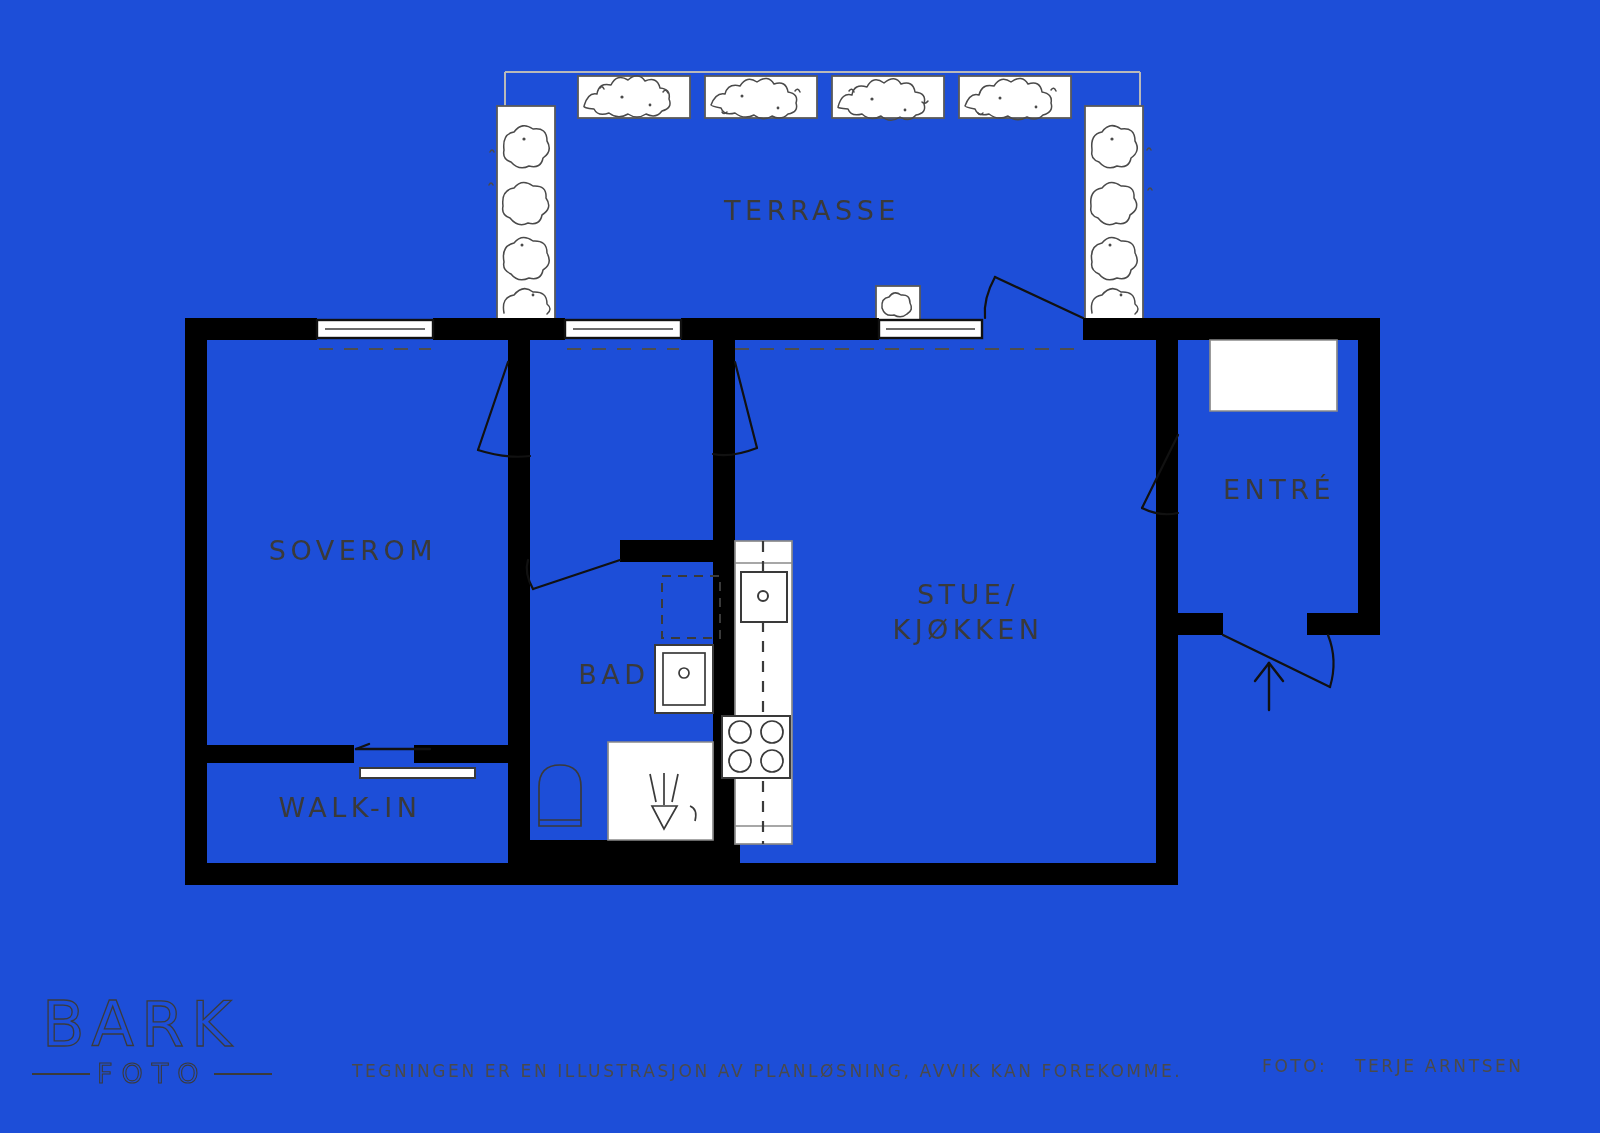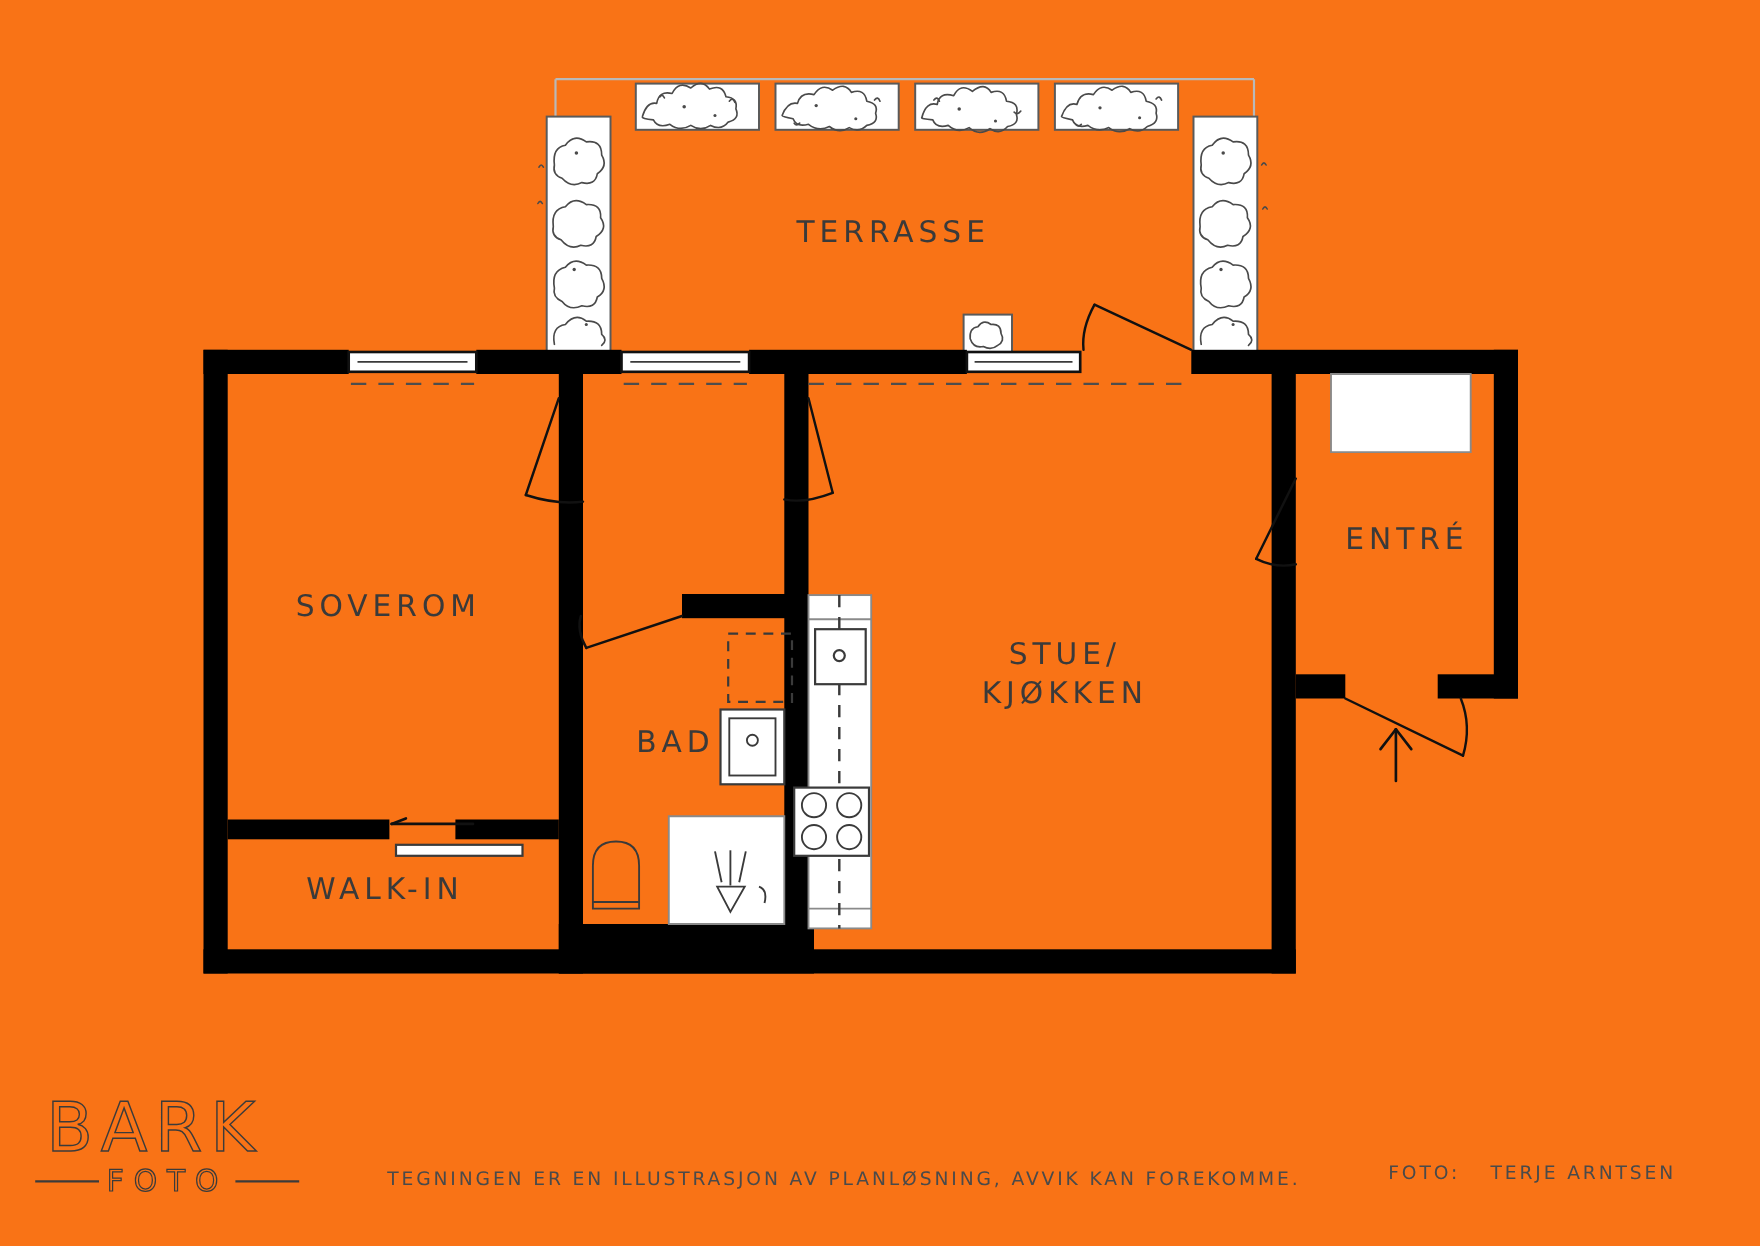--- a/index.html
+++ b/index.html
@@ -11,21 +11,21 @@
   body {
     width: 1600px;
     height: 1133px;
     overflow: hidden;
     font-family: "Liberation Sans", sans-serif;
   }
   #plan-root {
     position: relative;
     width: 1600px;
     height: 1133px;
-    background: #f97316;
+    background: #1d4ed8;
   }
   svg.plan-svg {
     position: absolute;
     top: 0;
     left: 0;
     width: 1600px;
     height: 1133px;
     display: block;
   }
   

